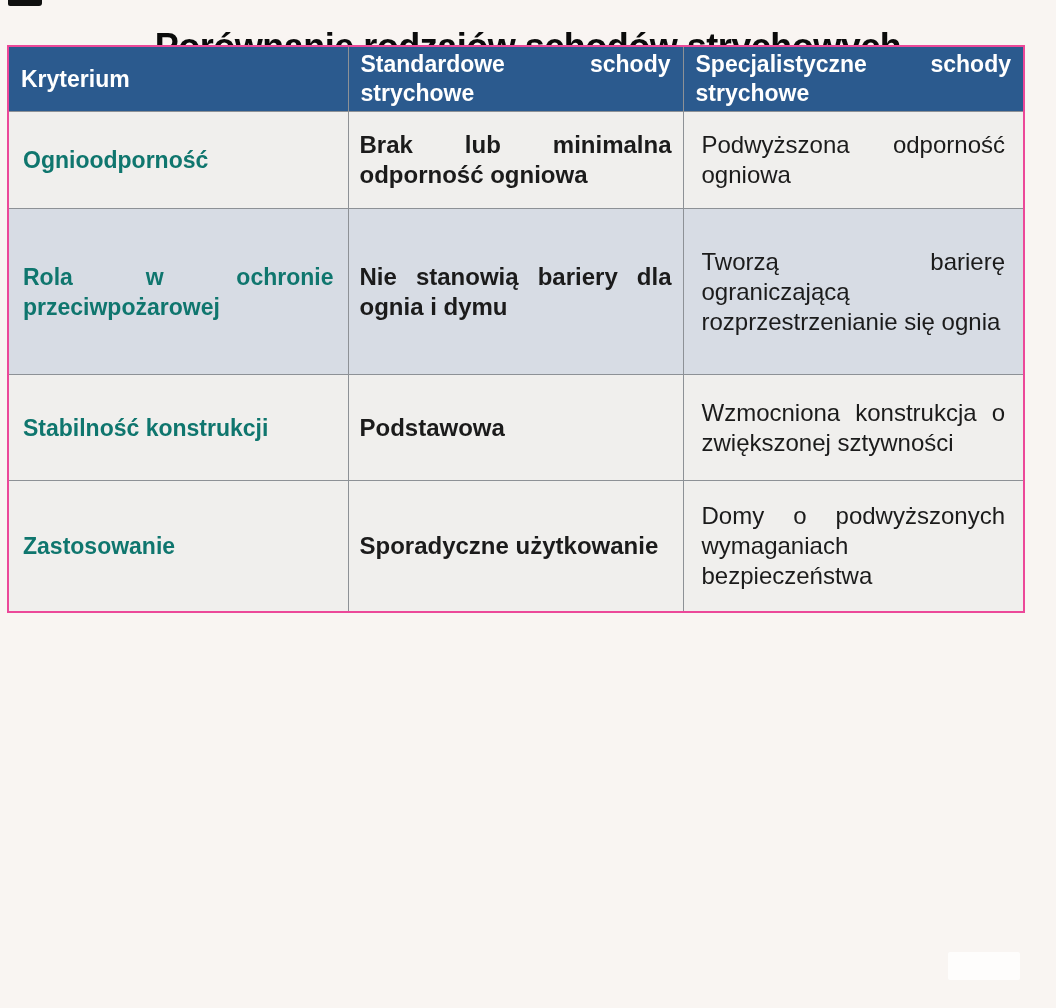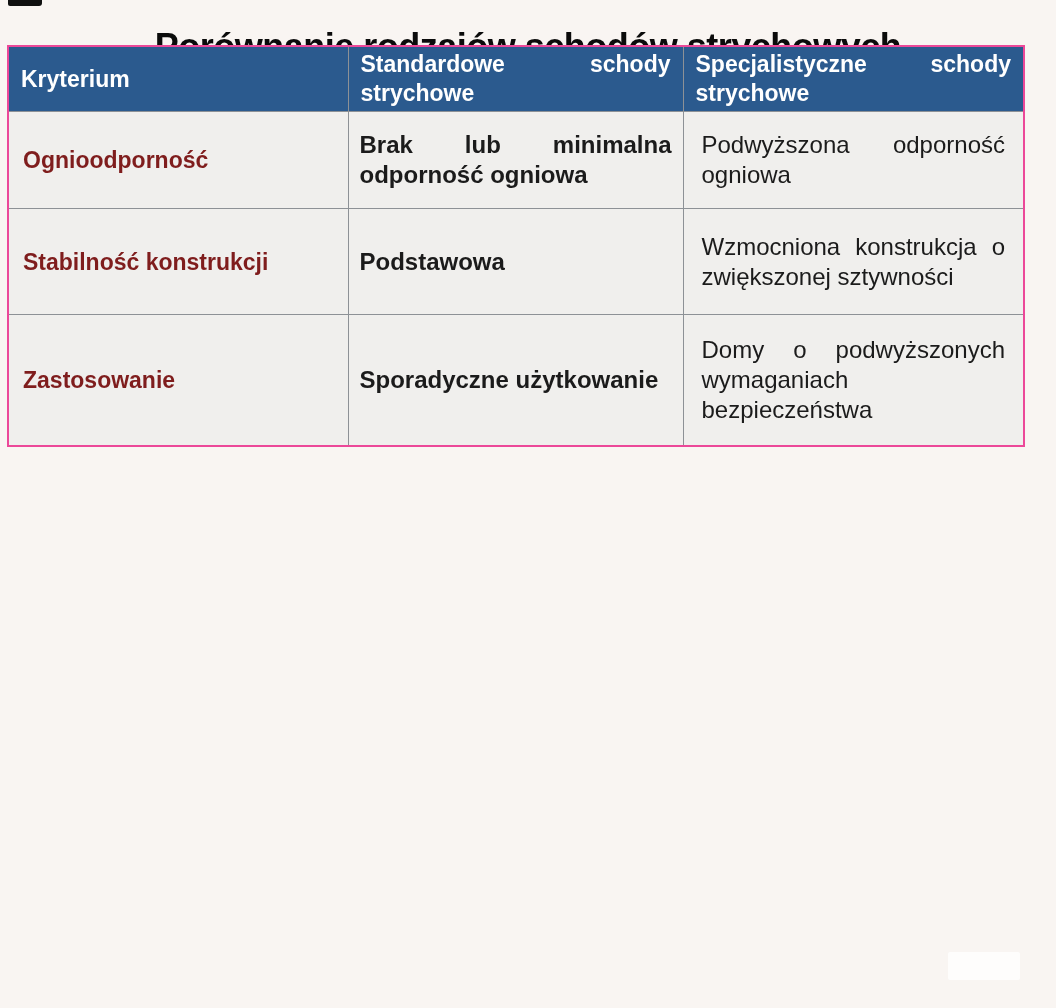--- a/index.html
+++ b/index.html
@@ -54,21 +54,21 @@
     padding: 0 12px;
   }
   tbody td {
     font-size: 24px;
     line-height: 30px;
     color: #1b1b1b;
   }
   td.crit {
     font-weight: bold;
     font-size: 23px;
-    color: #7f1d1d;
+    color: #0f766e;
     padding: 0 14px;
   }
   td.std  { padding: 0 11px; font-weight: bold; }
   td.spec { padding: 0 18px; }
 
   tr.light  td { background: var(--row-light, #f0efed); }
   tr.shaded td { background: var(--row-shaded, #d7dce4); }
 
   tr.h-r0 td { height: 96px; }
   tr.h-r1 td { height: 165px; }
@@ -105,20 +105,25 @@
       <th>Standardowe schody strychowe</th>
       <th>Specjalistyczne schody strychowe</th>
     </tr>
   </thead>
   <tbody>
     <tr class="light h-r0">
       <td class="crit">Ognioodporność</td>
       <td class="std">Brak lub minimalna odporność ogniowa</td>
       <td class="spec">Podwyższona odporność ogniowa</td>
     </tr>
+    <tr class="shaded h-r1">
+      <td class="crit">Rola w ochronie przeciwpożarowej</td>
+      <td class="std">Nie stanowią bariery dla ognia i dymu</td>
+      <td class="spec">Tworzą barierę ograniczającą rozprzestrzenianie się ognia</td>
+    </tr>
     <tr class="light h-r4">
       <td class="crit">Stabilność konstrukcji</td>
       <td class="std">Podstawowa</td>
       <td class="spec">Wzmocniona konstrukcja o zwiększonej sztywności</td>
     </tr>
     <tr class="light h-r6">
       <td class="crit">Zastosowanie</td>
       <td class="std">Sporadyczne użytkowanie</td>
       <td class="spec">Domy o podwyższonych wymaganiach bezpieczeństwa</td>
     </tr>

